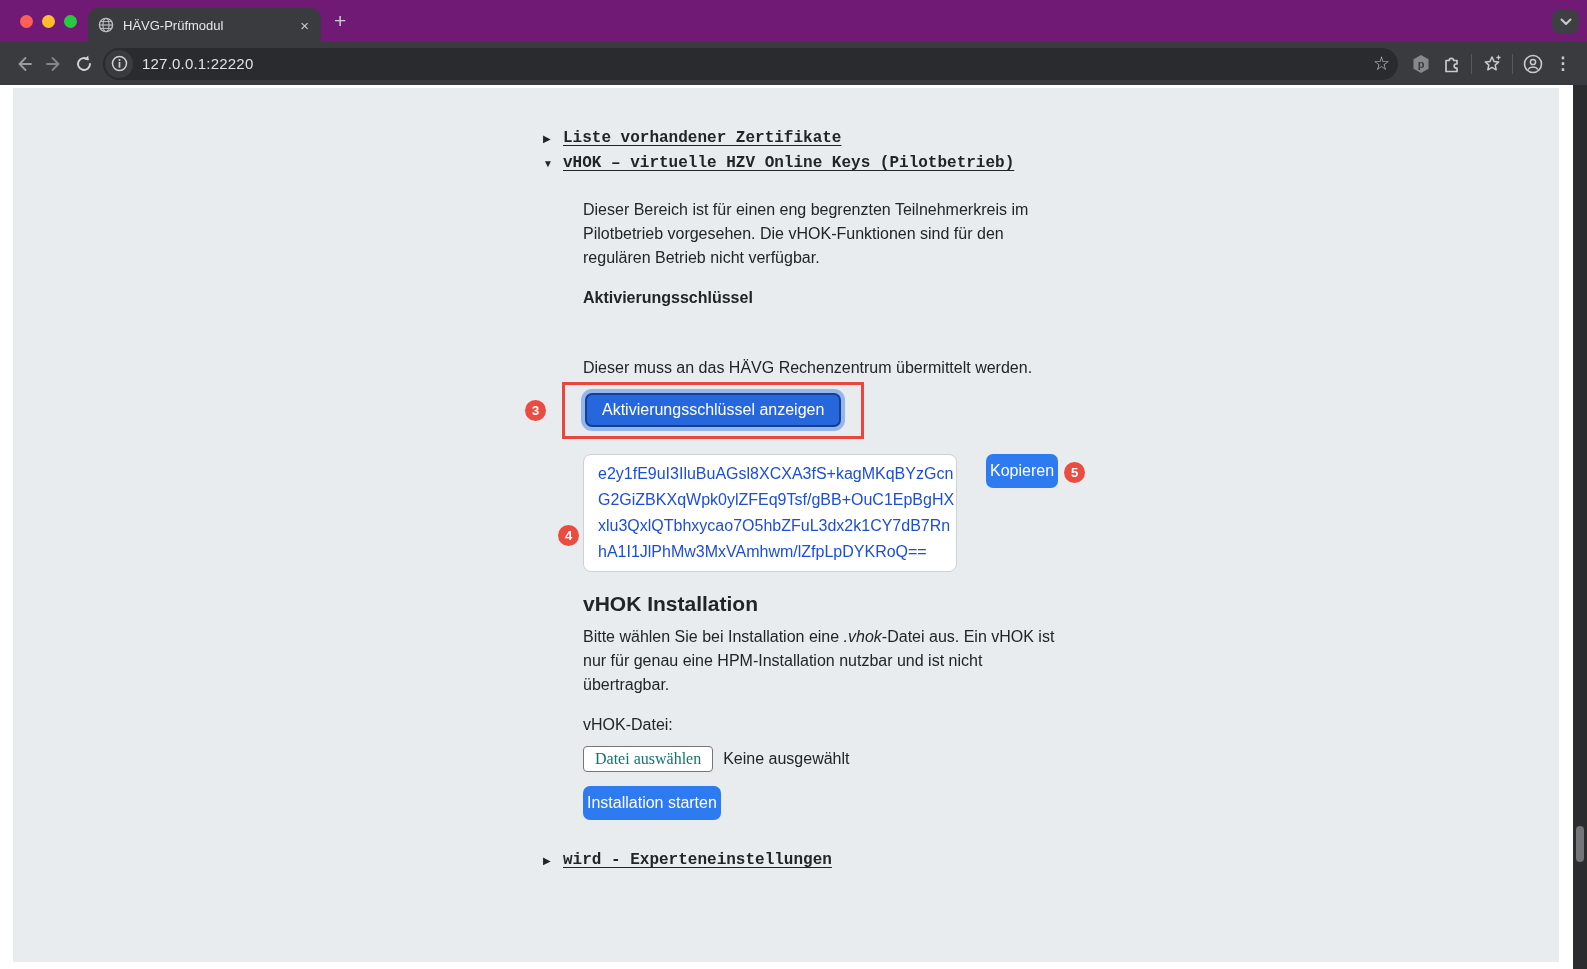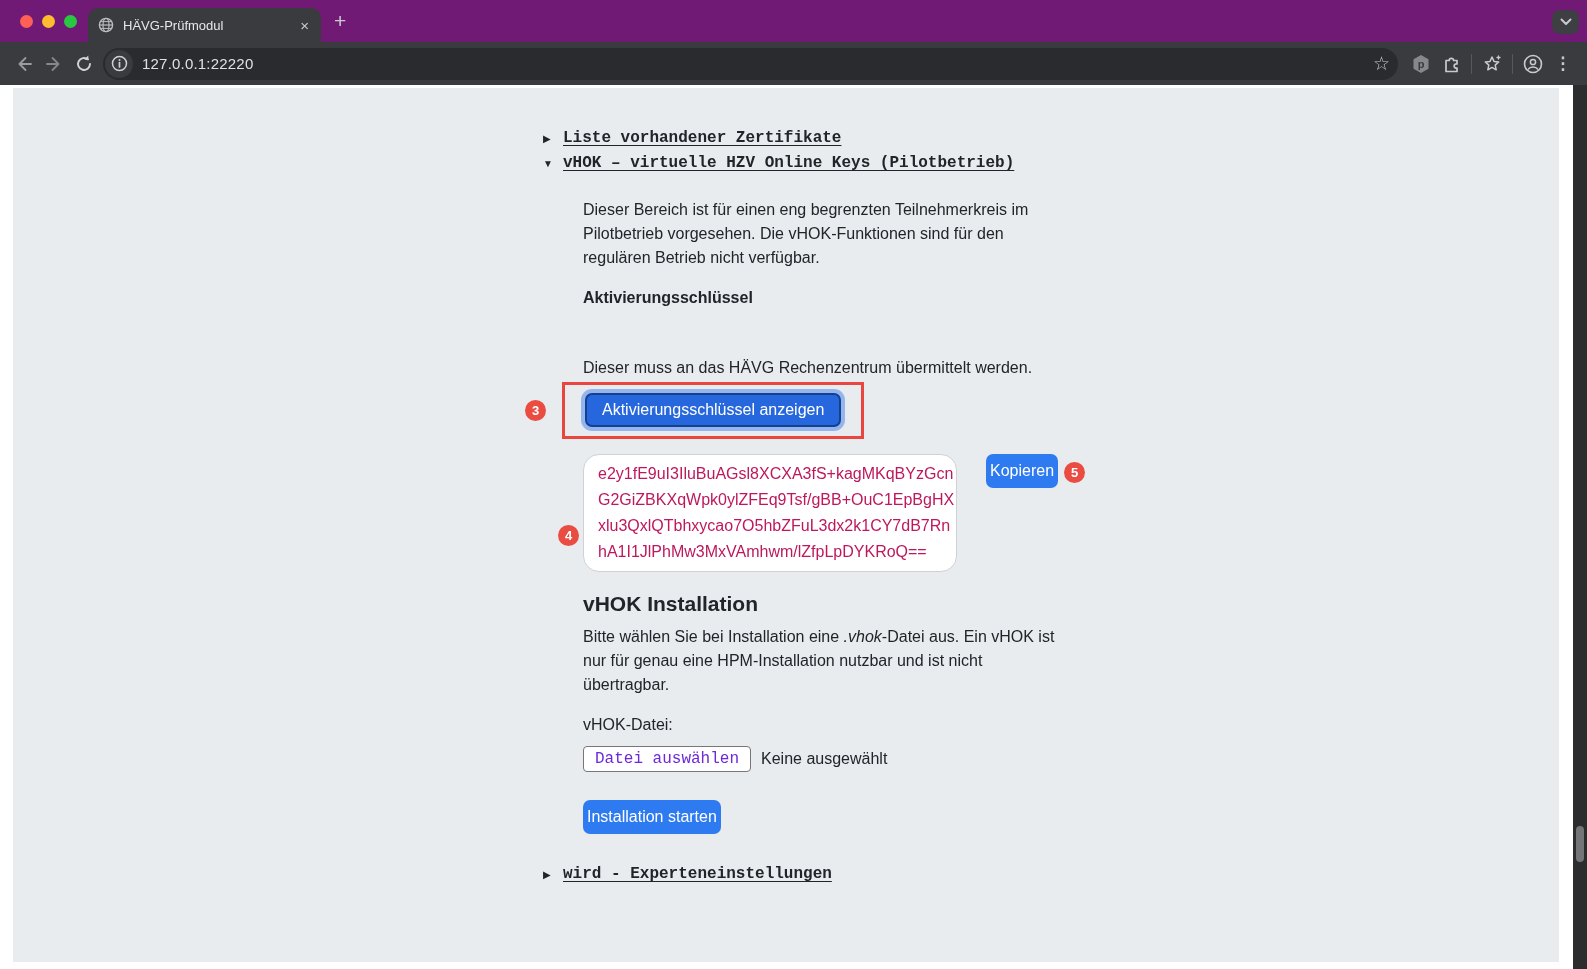--- a/index.html
+++ b/index.html
@@ -65,35 +65,35 @@
          border-radius:7px; background:#2e7bf1; padding:8px 4px; cursor:pointer; }
   .btn-focused { background:#2667dd; border:2px solid #14408c; padding:6px 15px;
                  box-shadow:0 0 0 4px rgba(144,178,238,.95); }
   .num-circle { width:21px; height:21px; border-radius:50%; background:#ea4c41; color:#fff;
                 font-size:13px; font-weight:700; display:flex; align-items:center;
                 justify-content:center; flex:none; }
   .c3 { position:absolute; left:-58px; top:18px; }
 
   
   .key-row { position:relative; display:flex; align-items:flex-start; margin:0 0 20px; }
-  .key-box { width:374px; background:#fff; border:1px solid #ccd2d7; border-radius:16px;
-             padding:6px 14px; color:#be185d; font-size:16px; line-height:26px; }
+  .key-box { width:374px; background:#fff; border:1px solid #ccd2d7; border-radius:8px;
+             padding:6px 14px; color:#1d4ed8; font-size:16px; line-height:26px; }
   .key-line { white-space:nowrap; }
   .copy-btn { margin-left:29px; }
   .c5 { margin:8px 0 0 6px; }
   .c4 { position:absolute; left:-25px; top:71px; }
 
   h2.install-title { font-size:21px; font-weight:600; margin:20px 0 9px; }
   .p-install { margin-bottom:16px !important; }
   .file-label { margin-bottom:9px !important; }
   .file-row { display:flex; align-items:center; }
-  .file-btn { font-family:Liberation Mono, monospace; font-size:16px; color:#6d28d9;
+  .file-btn { font-family:Liberation Serif, serif; font-size:16px; color:#0f766e;
               background:#fff; border:1px solid #75777a; border-radius:4px; padding:3px 11px; cursor:pointer; }
   .file-status { margin-left:10px; }
-  .install-btn { margin-top:28px; }
+  .install-btn { margin-top:14px; }
 
   svg { display:block; }
 </style>
 </head>
 <body>
 
 <div class="titlebar">
   <div class="traffic">
     <span class="t-close"></span>
     <span class="t-min"></span>

